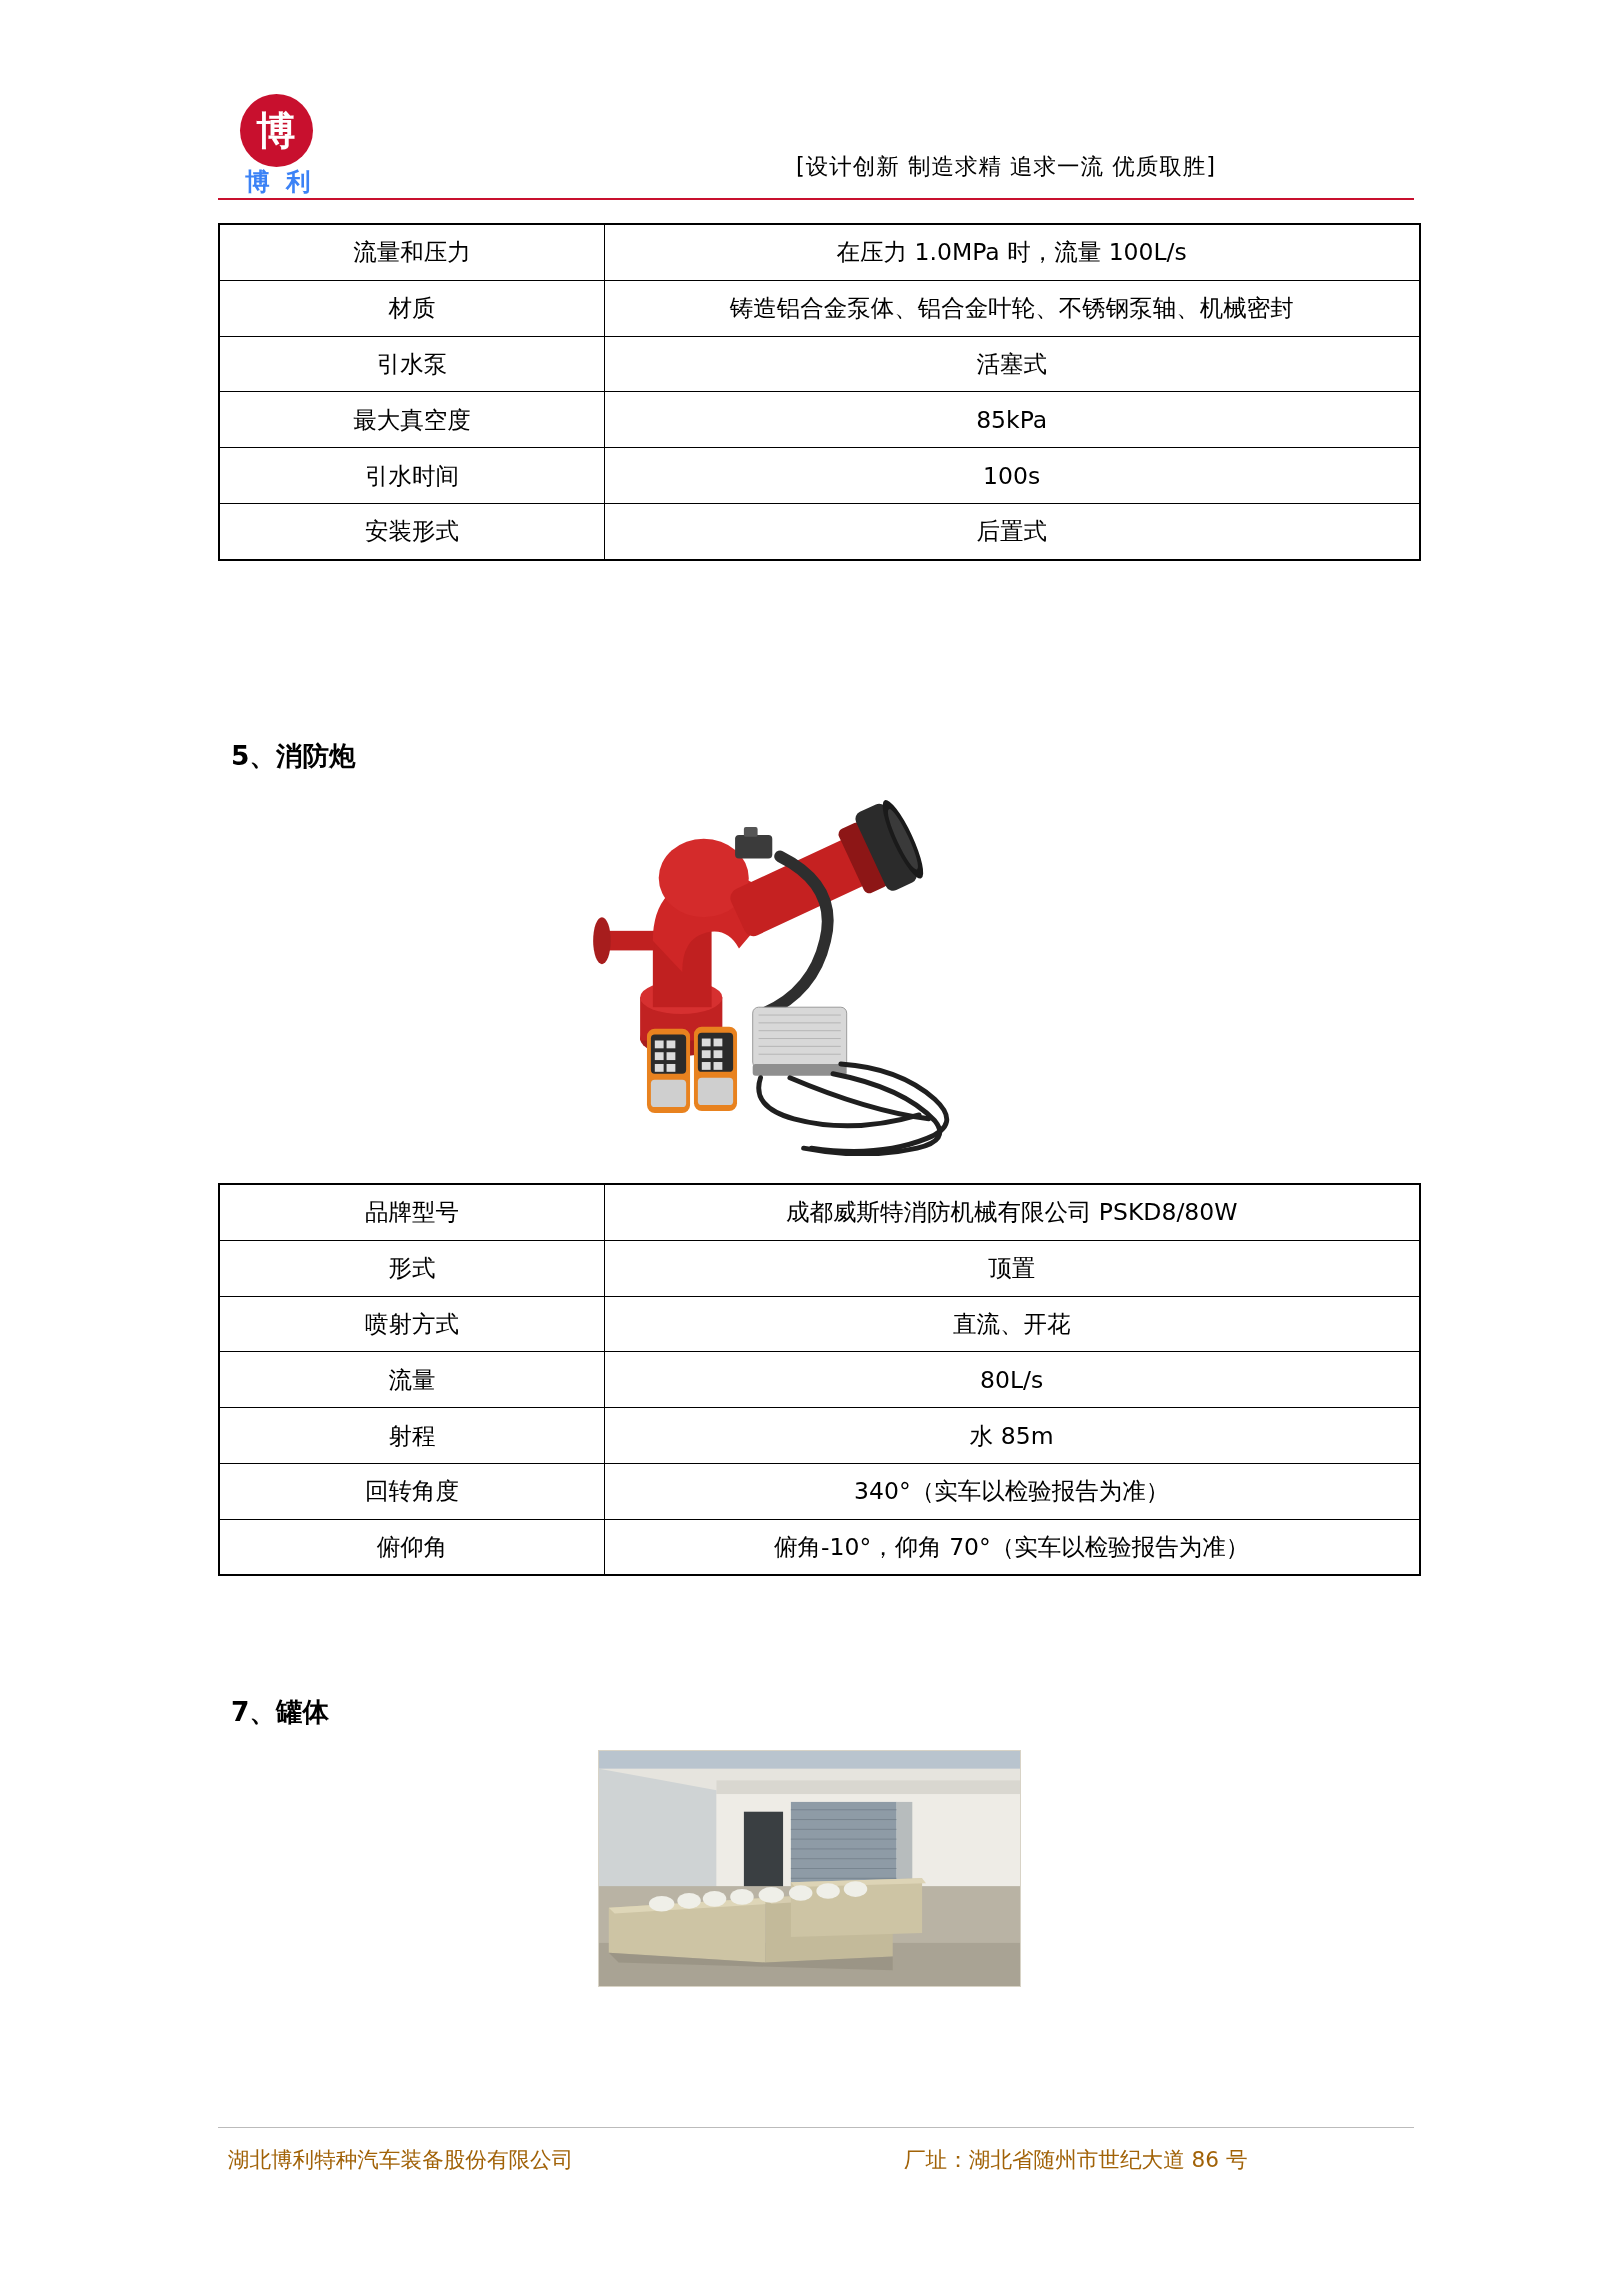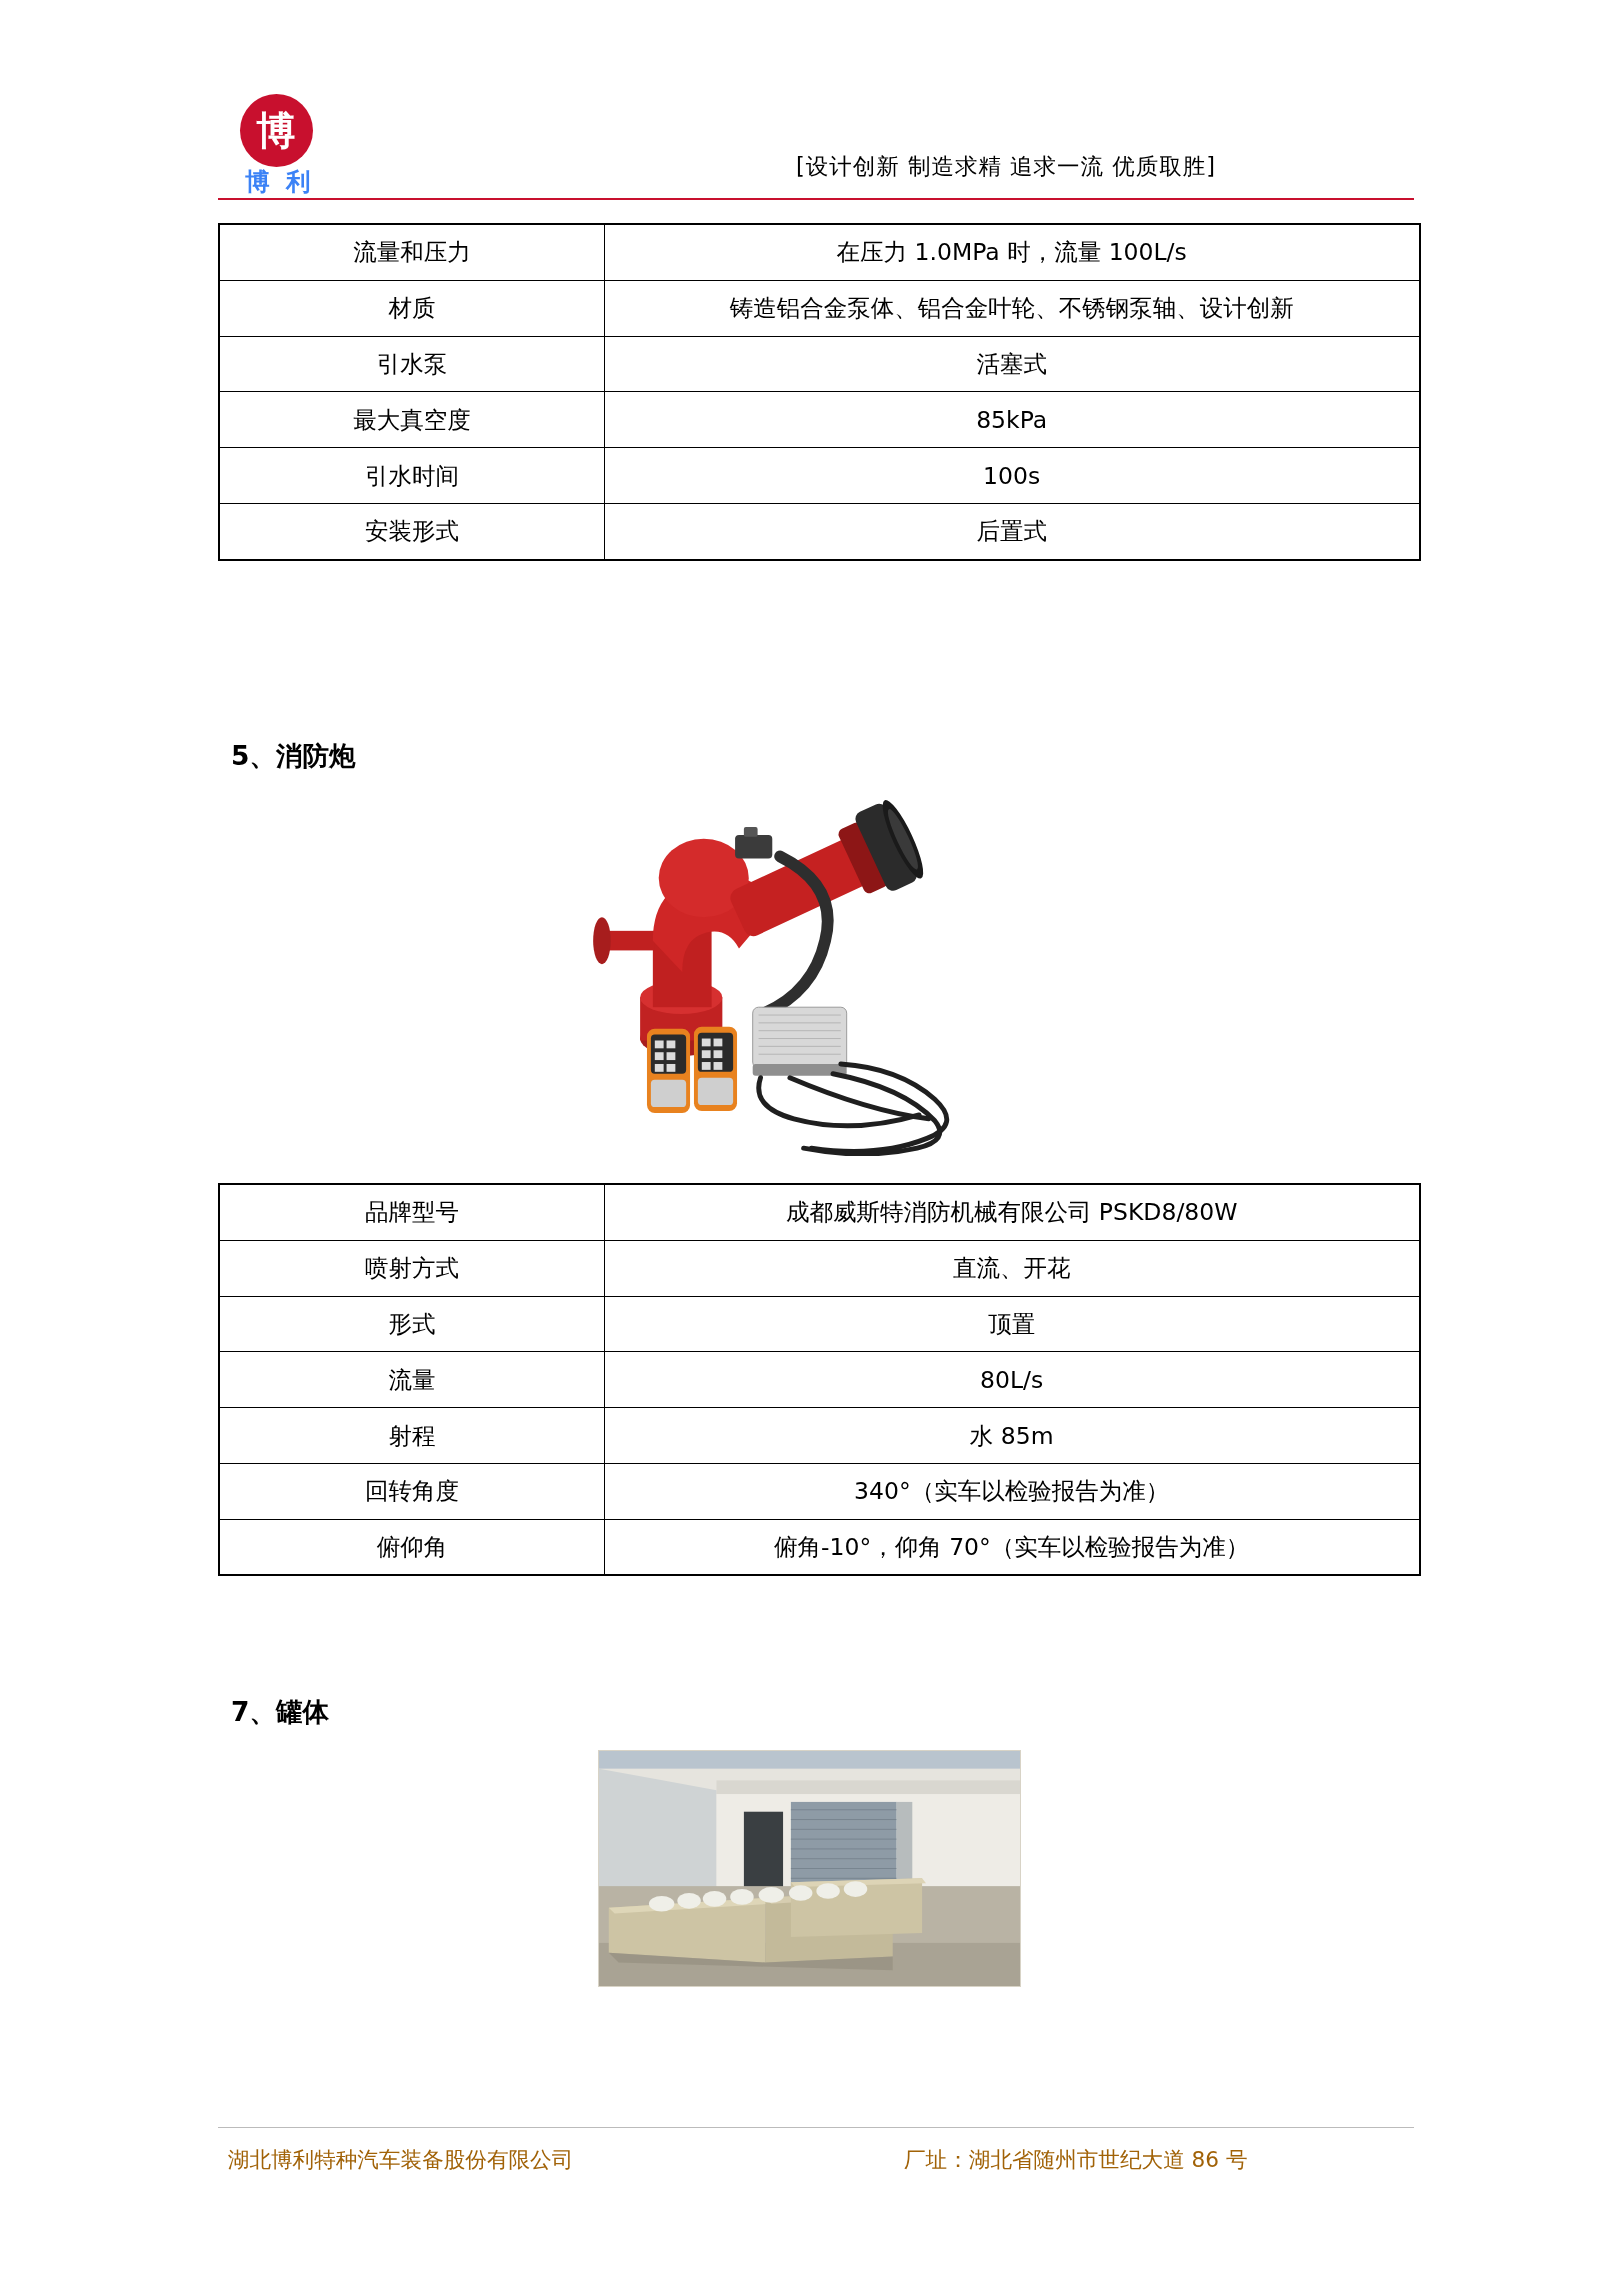--- a/index.html
+++ b/index.html
@@ -195,21 +195,21 @@
   </div>
 
   <table class="spec-table" id="table-1">
     <tbody>
         <tr>
       <td class="label">流量和压力</td>
       <td class="value">在压力 1.0MPa 时，流量 100L/s</td>
     </tr>
     <tr>
       <td class="label">材质</td>
-      <td class="value">铸造铝合金泵体、铝合金叶轮、不锈钢泵轴、设计创新</td>
+      <td class="value">铸造铝合金泵体、铝合金叶轮、不锈钢泵轴、机械密封</td>
     </tr>
     <tr>
       <td class="label">引水泵</td>
       <td class="value">活塞式</td>
     </tr>
     <tr>
       <td class="label">最大真空度</td>
       <td class="value">85kPa</td>
     </tr>
     <tr>
@@ -303,26 +303,26 @@
     </svg>
   </div>
 
   <table class="spec-table" id="table-2">
     <tbody>
         <tr>
       <td class="label">品牌型号</td>
       <td class="value">成都威斯特消防机械有限公司 PSKD8/80W</td>
     </tr>
     <tr>
+      <td class="label">形式</td>
+      <td class="value">顶置</td>
+    </tr>
+    <tr>
       <td class="label">喷射方式</td>
       <td class="value">直流、开花</td>
-    </tr>
-    <tr>
-      <td class="label">形式</td>
-      <td class="value">顶置</td>
     </tr>
     <tr>
       <td class="label">流量</td>
       <td class="value">80L/s</td>
     </tr>
     <tr>
       <td class="label">射程</td>
       <td class="value">水 85m</td>
     </tr>
     <tr>

